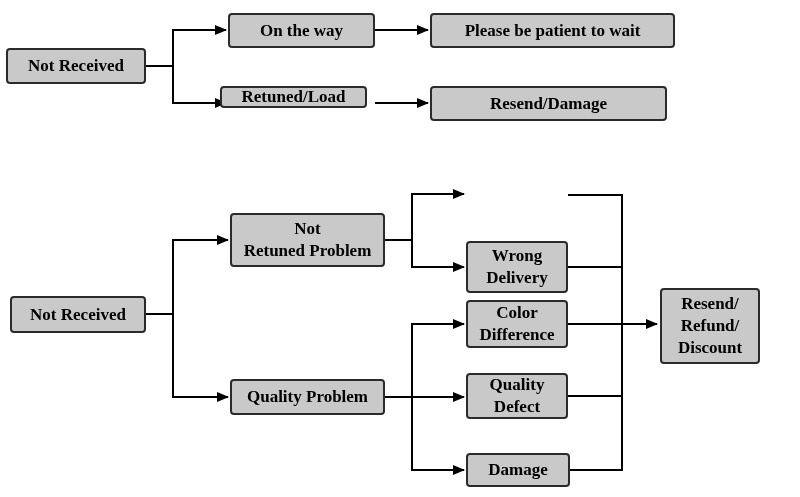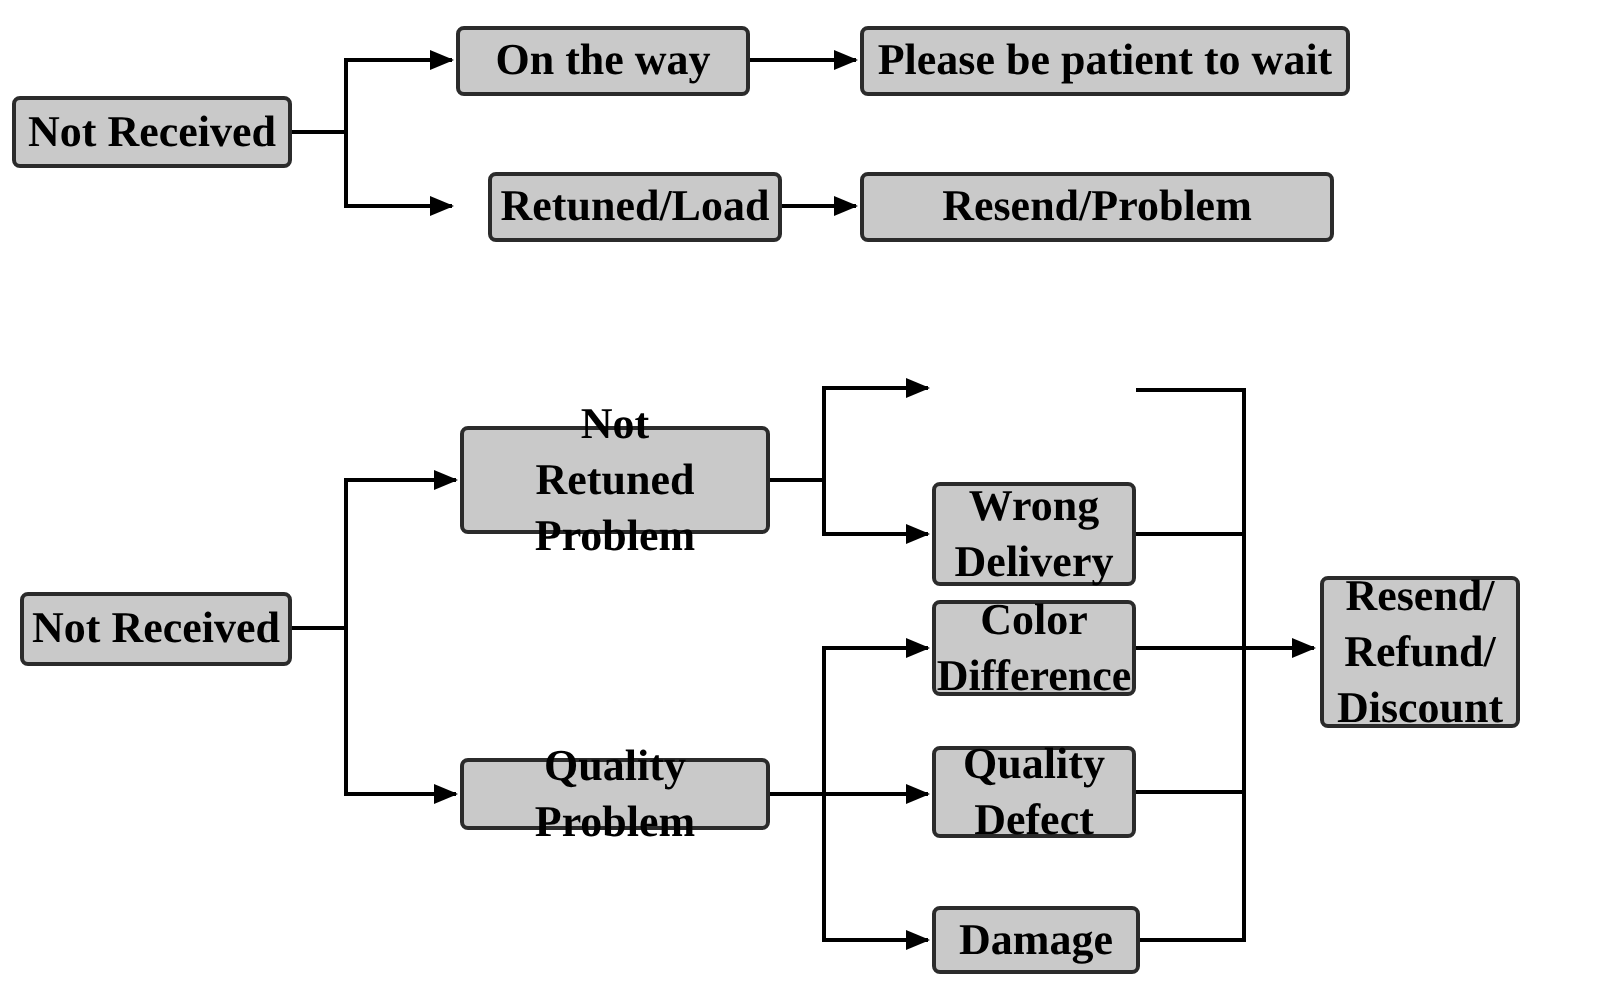--- a/index.html
+++ b/index.html
@@ -38,21 +38,21 @@
     position: absolute;
     display: flex;
     align-items: center;
     justify-content: center;
     text-align: center;
     background: var(--node-fill);
     border: 2px solid var(--node-border);
     border-radius: 4px;
     color: var(--text-color);
     font-weight: bold;
-    font-size: 22px;
+    font-size: 17px;
     line-height: 1.28;
     white-space: pre-line;
   }
 </style>
 </head>
 <body>
 
 <div class="stage">
 
   <svg class="wires" viewBox="0 0 800 497" xmlns="http://www.w3.org/2000/svg">
@@ -88,22 +88,22 @@
     <path d="M568,267 H623"></path>
     <path d="M568,396 H623"></path>
     <path d="M570,470 H623"></path>
     <path d="M622,194 V471"></path>
     <path d="M568,324 H657" marker-end="url(#ah)"></path>
   </svg>
 
   <div class="node" style="left:6px;   top:48px;  width:140px; height:36px">Not Received</div>
   <div class="node" style="left:228px; top:13px;  width:147px; height:35px">On the way</div>
   <div class="node" style="left:430px; top:13px;  width:245px; height:35px">Please be patient to wait</div>
-  <div class="node" style="left:244px; top:86px;  width:147px; height:35px">Retuned/Load</div>
-  <div class="node" style="left:430px; top:86px;  width:237px; height:35px">Resend/Problem</div>
+  <div class="node" style="left:220px; top:86px;  width:147px; height:22px">Retuned/Load</div>
+  <div class="node" style="left:430px; top:86px;  width:237px; height:35px">Resend/Damage</div>
 
   <div class="node" style="left:10px;  top:296px; width:136px; height:37px">Not Received</div>
   <div class="node" style="left:230px; top:213px; width:155px; height:54px">Not
 Retuned Problem</div>
   <div class="node" style="left:230px; top:379px; width:155px; height:36px">Quality Problem</div>
   <div class="node" style="left:466px; top:300px; width:102px; height:48px">Color
 Difference</div>
   <div class="node" style="left:466px; top:241px; width:102px; height:52px">Wrong
 Delivery</div>
   <div class="node" style="left:466px; top:373px; width:102px; height:46px">Quality

